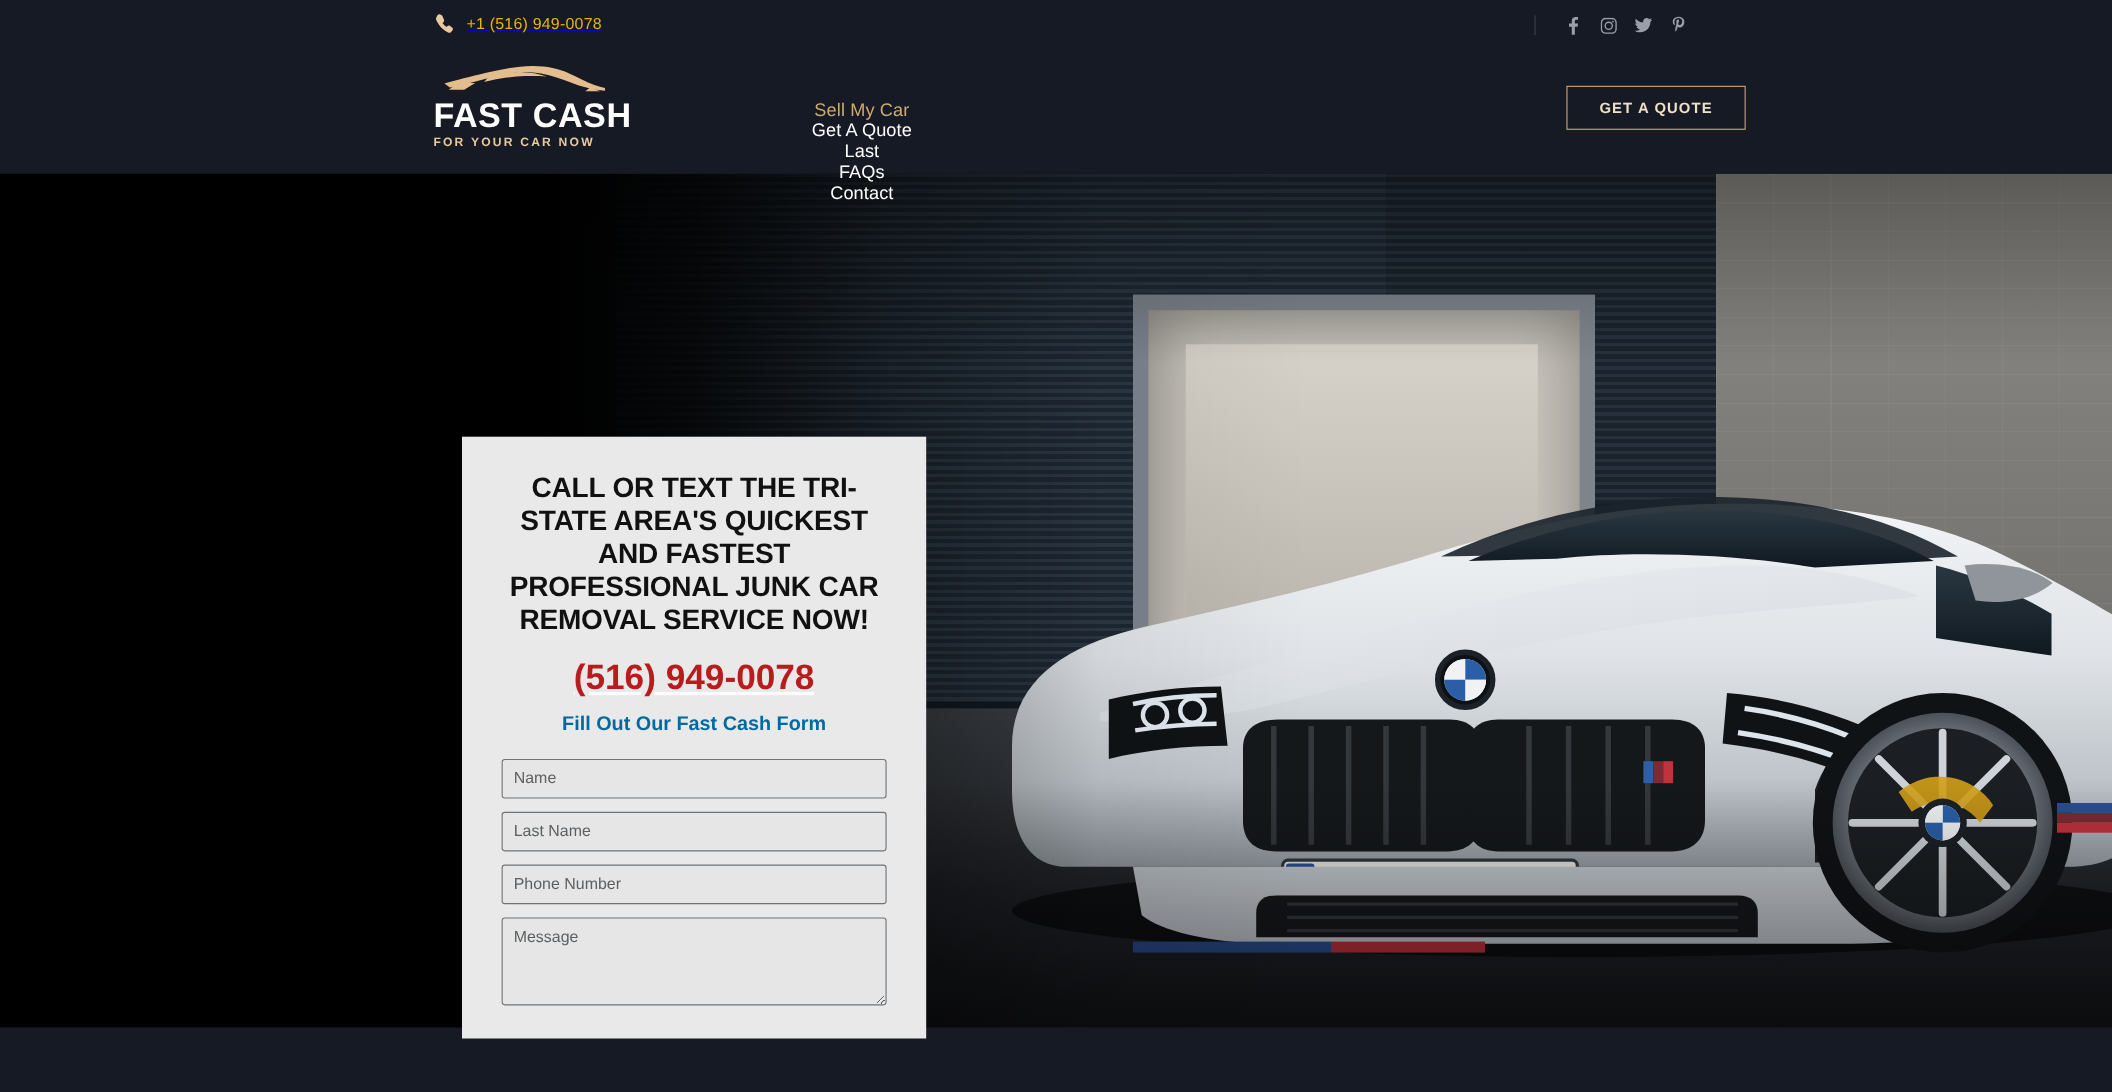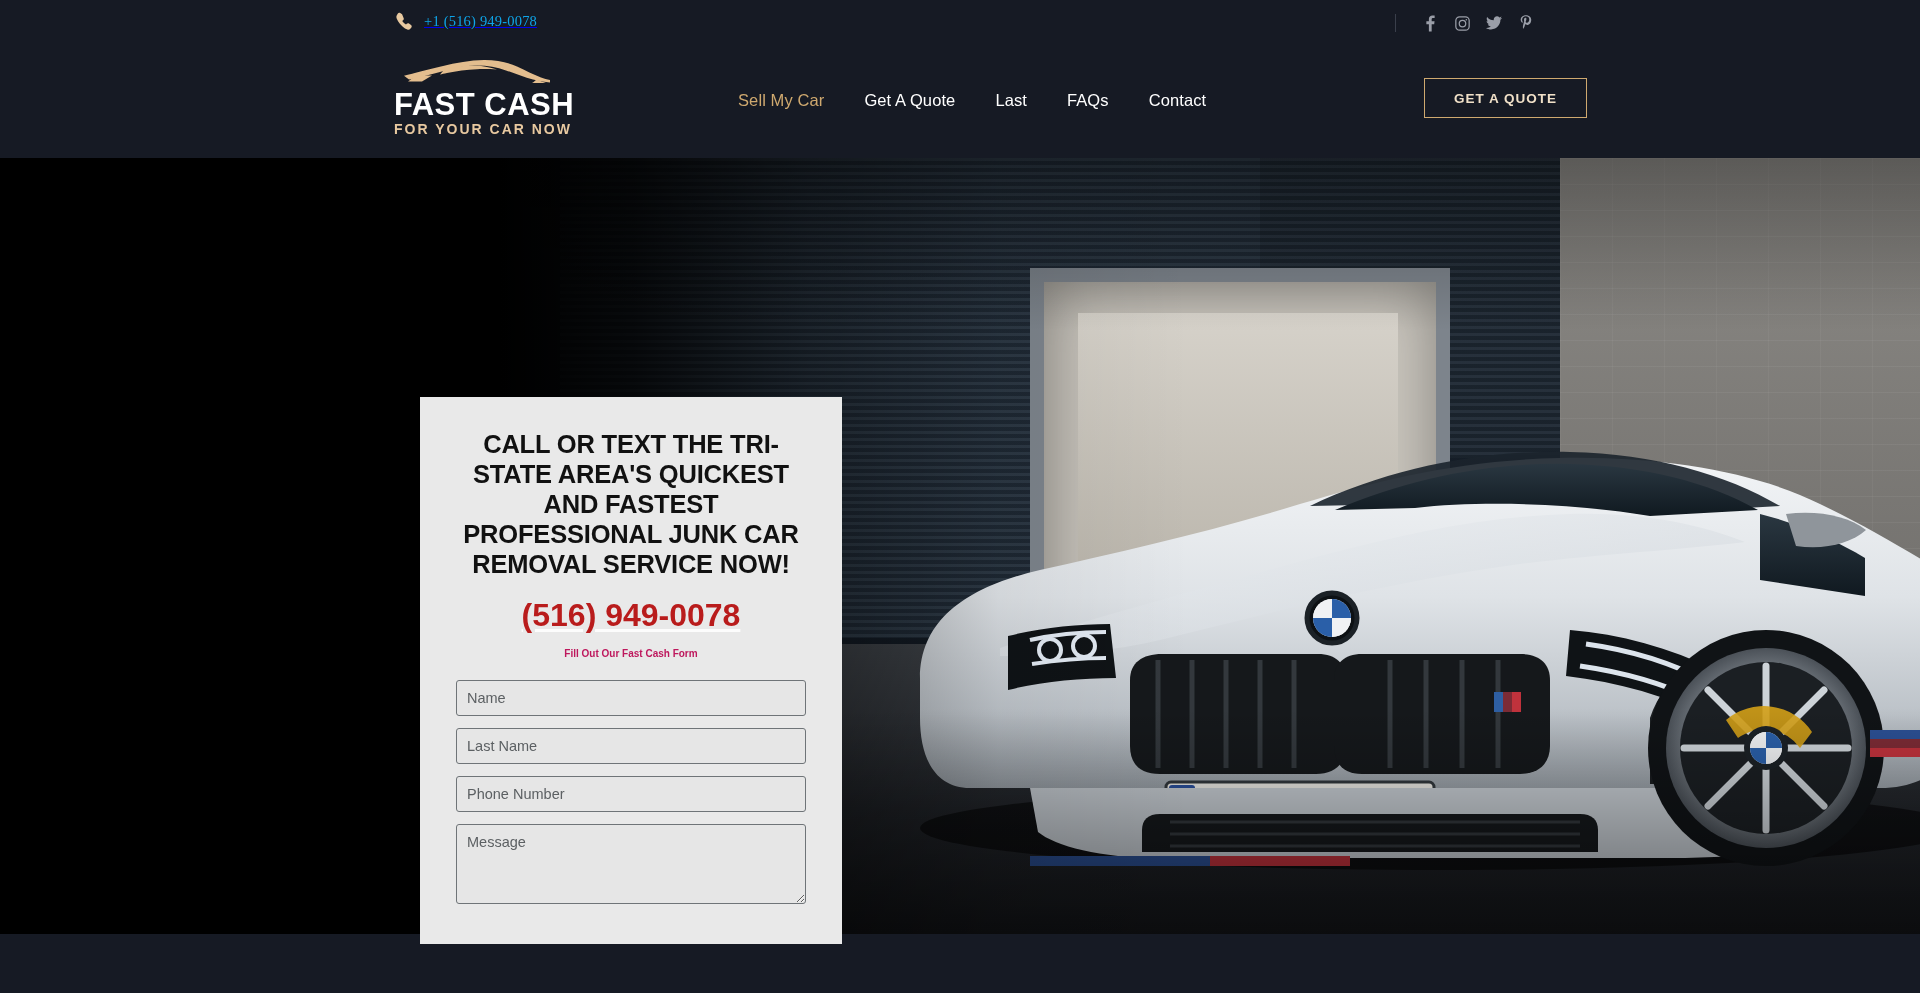--- a/index.html
+++ b/index.html
@@ -37,24 +37,23 @@
     align-items: center;
     gap: 12px;
   }
   .phone-glyph {
     width: 16px; height: 19px;
     display: block;
     color: #e8c9a0;
   }
   .topbar-phone-text {
     font-size: 14.5px;
-    color: #0ea5e9;
+    color: #eab308;
     letter-spacing: 0.2px;
     white-space: nowrap;
-    font-family: Liberation Serif, serif;
   }
   .social {
     position: absolute;
     right: 378px;
     top: 13px;
     display: flex;
     align-items: center;
     gap: 0px;
   }
   .social-divider {
@@ -101,36 +100,37 @@
     font-size: 31px;
     font-weight: 900;
     color: #ffffff;
     letter-spacing: 0.5px;
     text-align: center;
     line-height: 1;
     white-space: nowrap;
     font-family: "Liberation Sans", sans-serif;
   }
   .logo-sub {
-    font-size: 14px;
+    font-size: 11px;
     font-weight: 700;
     color: #e8c9a0;
     letter-spacing: 2.0px;
     text-align: center;
     margin-top: 4px;
     white-space: nowrap;
   }
 
   .nav {
     position: absolute;
     left: 718px;
     top: 47px;
     display: flex;
     align-items: center;
     gap: 0px;
+    flex-direction: column;
   }
   .nav a {
     font-size: 16.5px;
     color: #ffffff;
     text-decoration: none;
     padding: 0 20px;
     white-space: nowrap;
     letter-spacing: 0.1px;
   }
   .nav a.active { color: #cfa96f; }
@@ -288,23 +288,23 @@
     font-size: 32px;
     font-weight: 700;
     color: #b91c1c;
     text-align: center;
     text-decoration: underline;
     text-decoration-color: rgba(255,255,255,0.85);
     text-underline-offset: 3px;
   }
   .form-sub {
     margin-top: 14px;
-    font-size: 10px;
+    font-size: 18px;
     font-weight: 700;
-    color: #be185d;
+    color: #0369a1;
     text-align: center;
   }
   .form-fields {
     margin-top: 21px;
   }
   .field {
     width: 350px;
     height: 36px;
     background: #e6e6e6;
     border: 1px solid #6f7478;

